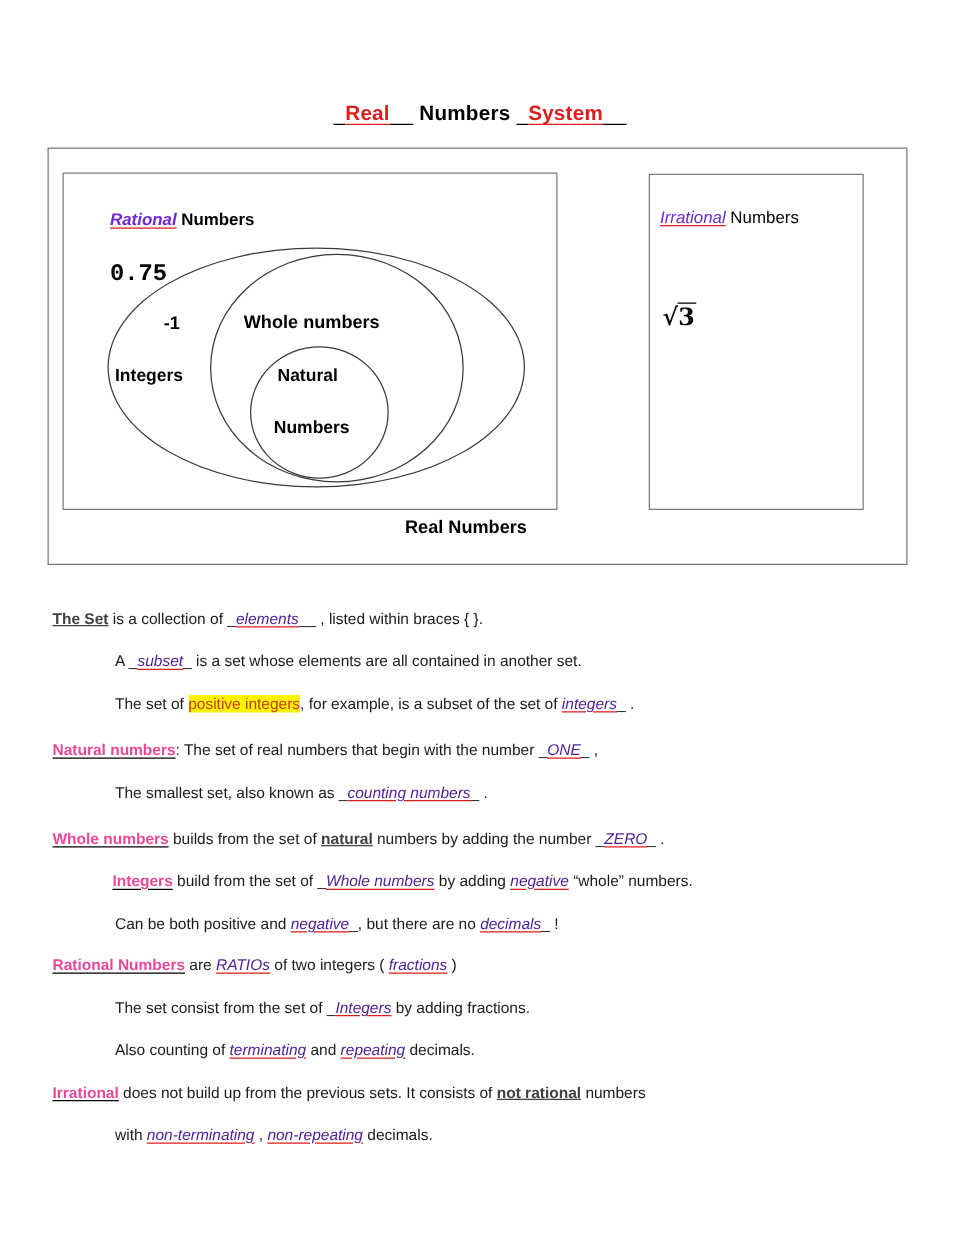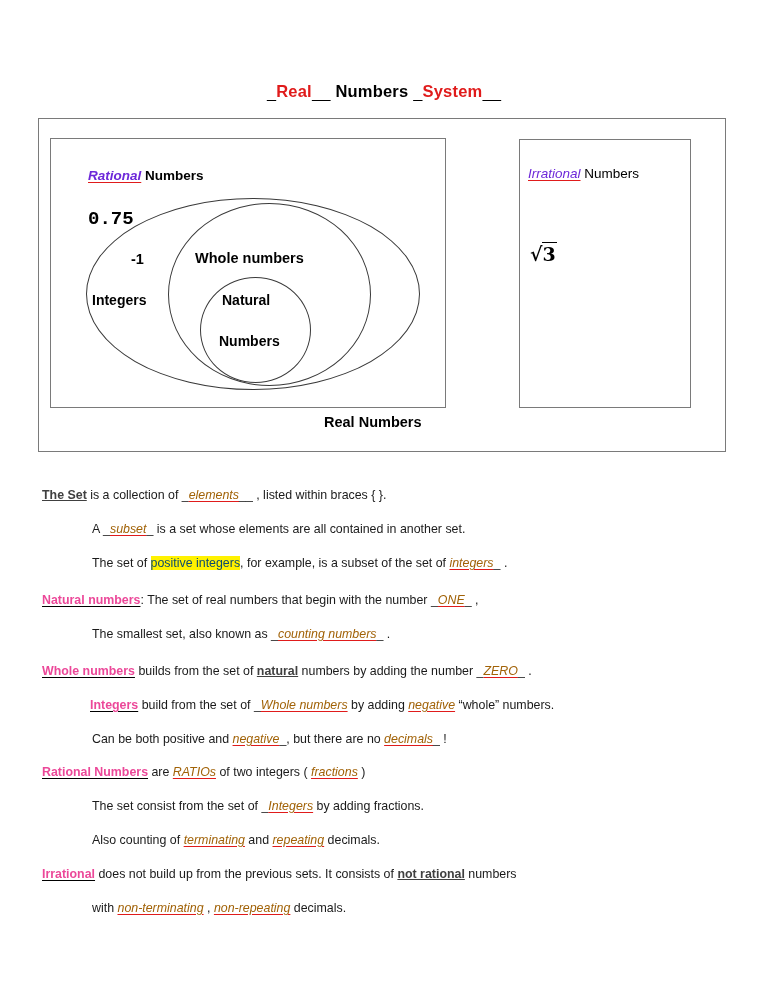--- a/index.html
+++ b/index.html
@@ -23,20 +23,21 @@
     top: 82px;
     width: 768px;
     text-align: center;
     font-size: 16.5px;
     font-weight: bold;
     letter-spacing: 0.2px;
     white-space: nowrap;
   }
   .doc-title .blank {
     color: #E01B1B;
+    text-decoration: underline;
     text-decoration-color: #E01B1B;
     text-underline-offset: 2.5px;
   }
   .doc-title .blank-pad {
     color: transparent;
     text-decoration: underline;
     text-decoration-color: #000000;
     text-underline-offset: 2.5px;
   }
 
@@ -155,29 +156,29 @@
   .ln.indent { left: 50px; }
   .ln b { font-weight: bold; color: #404040; text-decoration: underline; }
   .ln .uline {
     font-weight: bold;
     color: #ec4899;
     text-decoration: underline;
     text-decoration-color: #000;
     text-underline-offset: 2px;
   }
   .ln .blankred {
-    color: #a16207;
+    color: #4c1d95;
     font-style: italic;
     text-decoration: underline;
     text-decoration-color: #E01B1B;
     text-underline-offset: 2px;
   }
   .ln .hl {
     background: #FFF200;
-    color: #0c4a6e;
+    color: #c2410c;
   }
 </style>
 </head>
 <body>
 
 <div class="doc-title">
   <span class="blank-pad">_</span><span class="blank">Real</span><span class="blank-pad">__</span>
   <span>Numbers</span>
   <span class="blank-pad">_</span><span class="blank">System</span><span class="blank-pad">__</span>
 </div>

